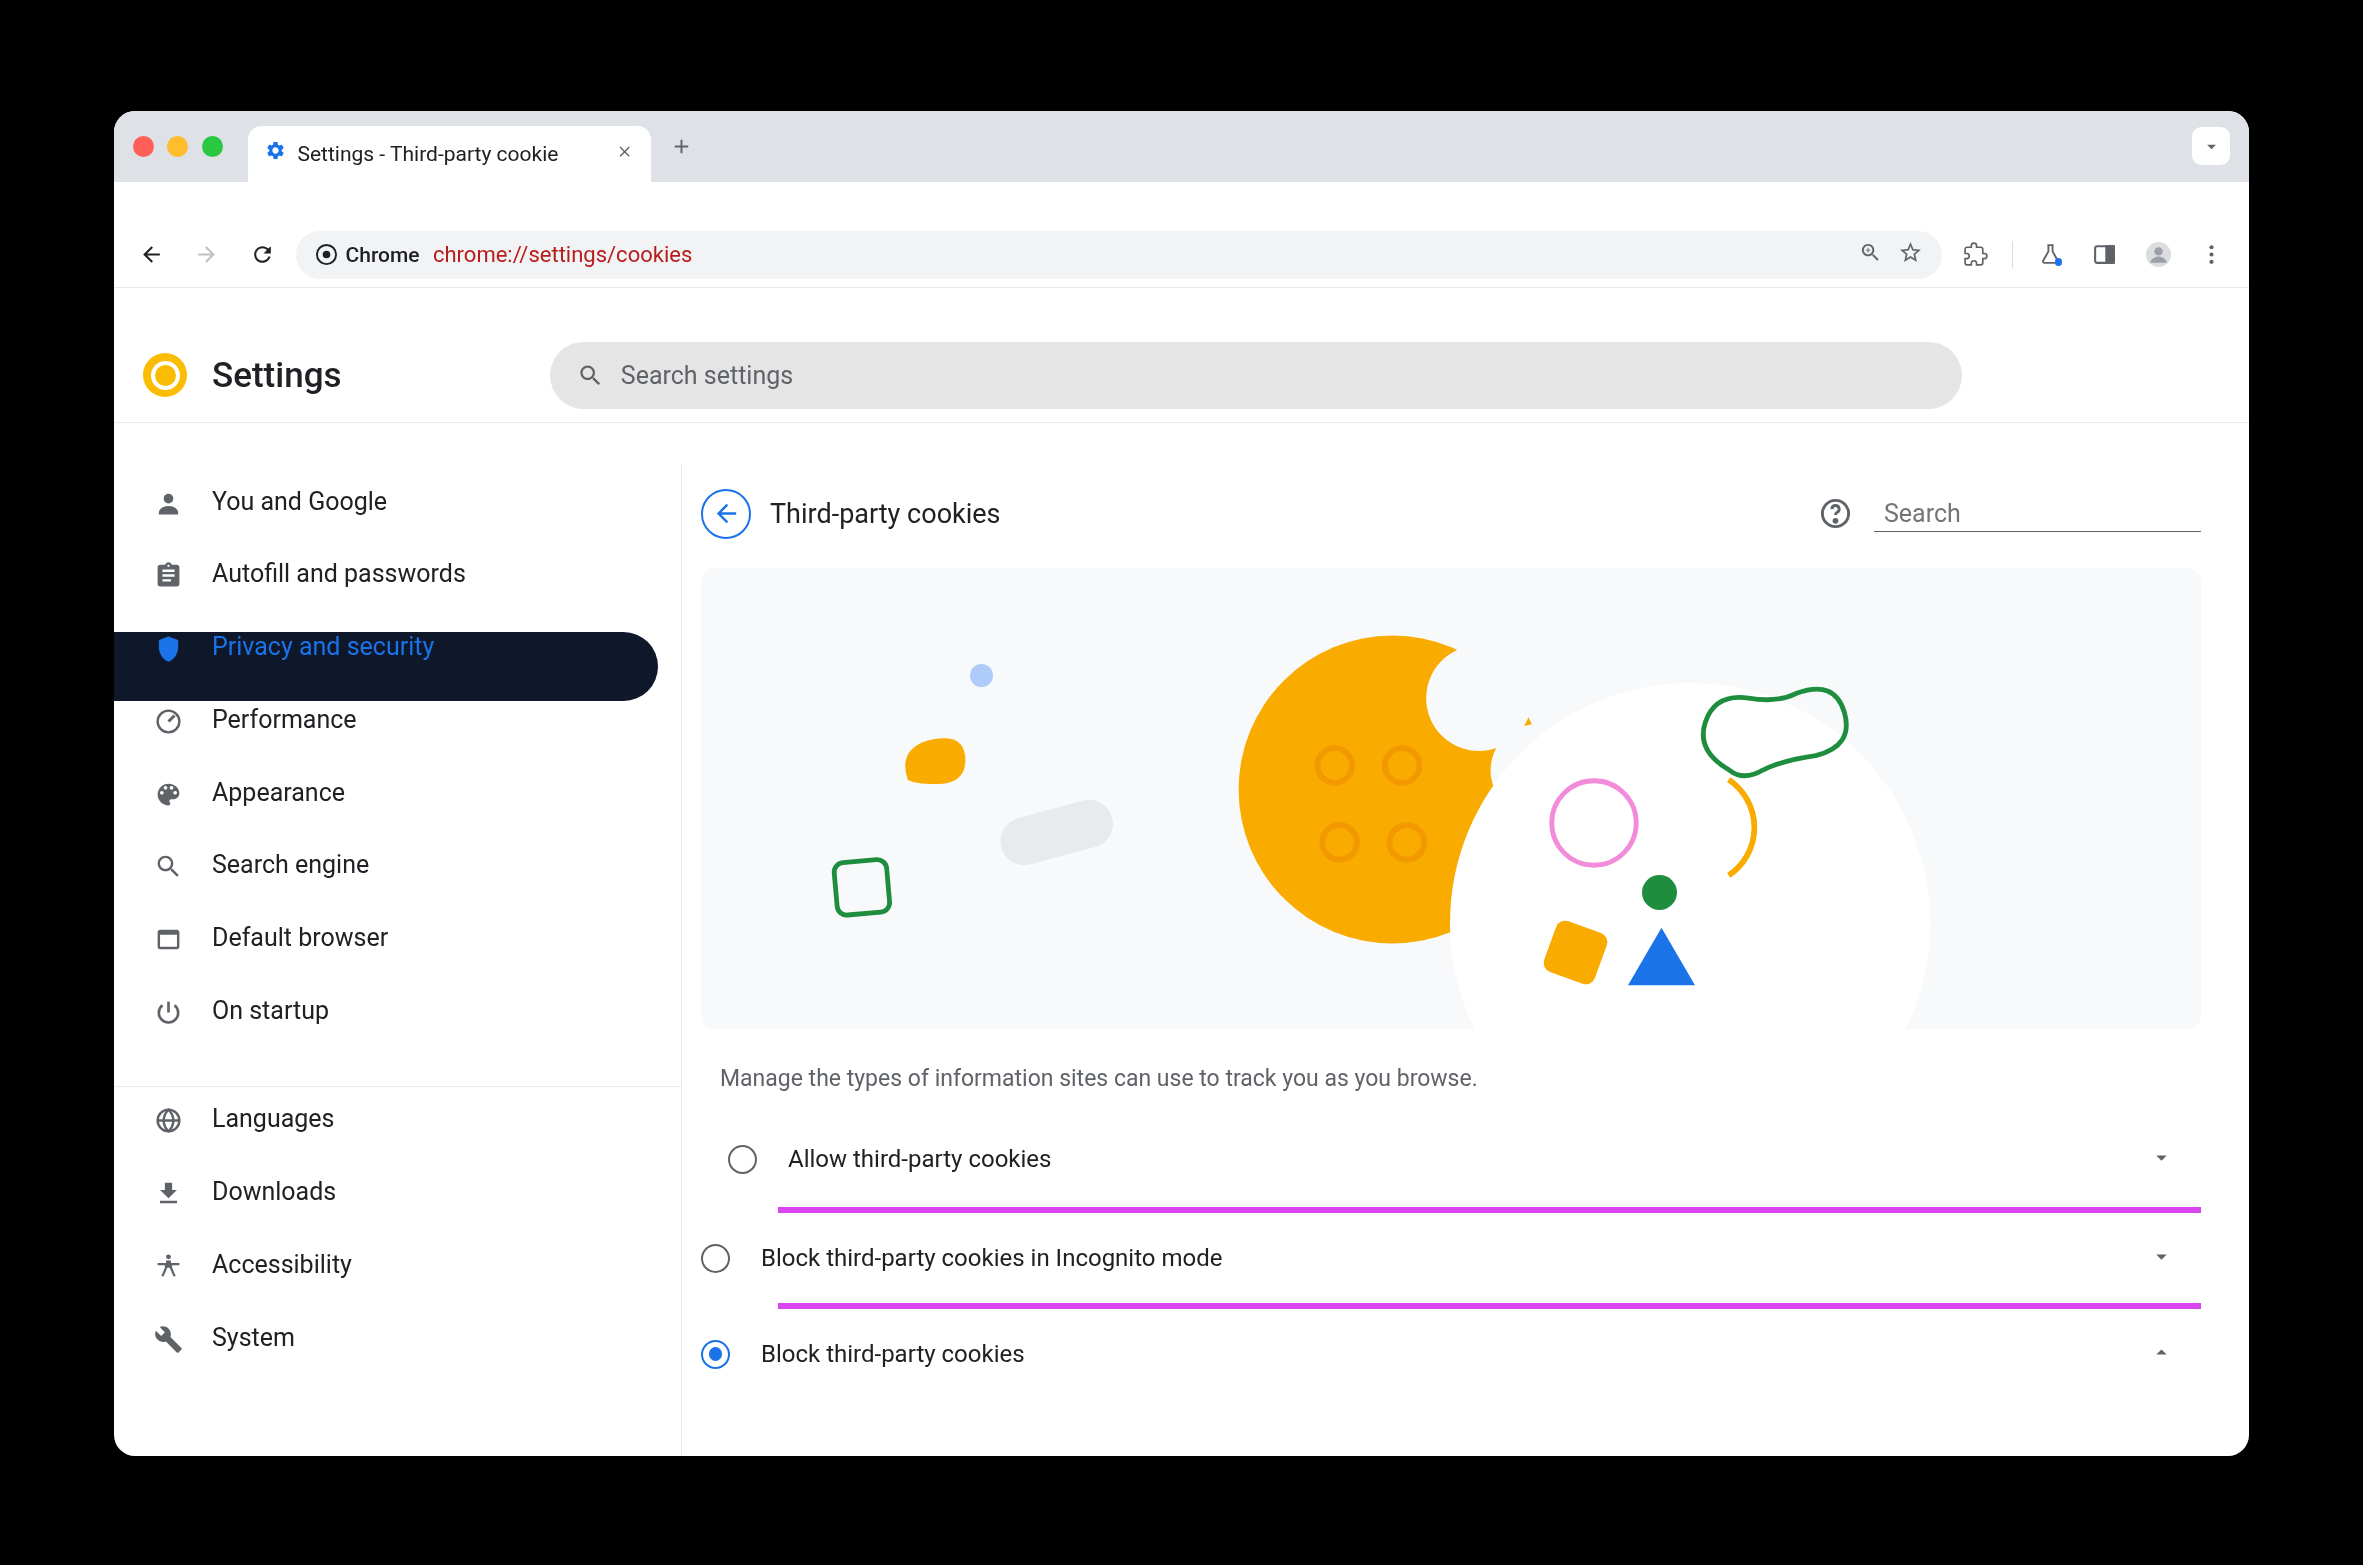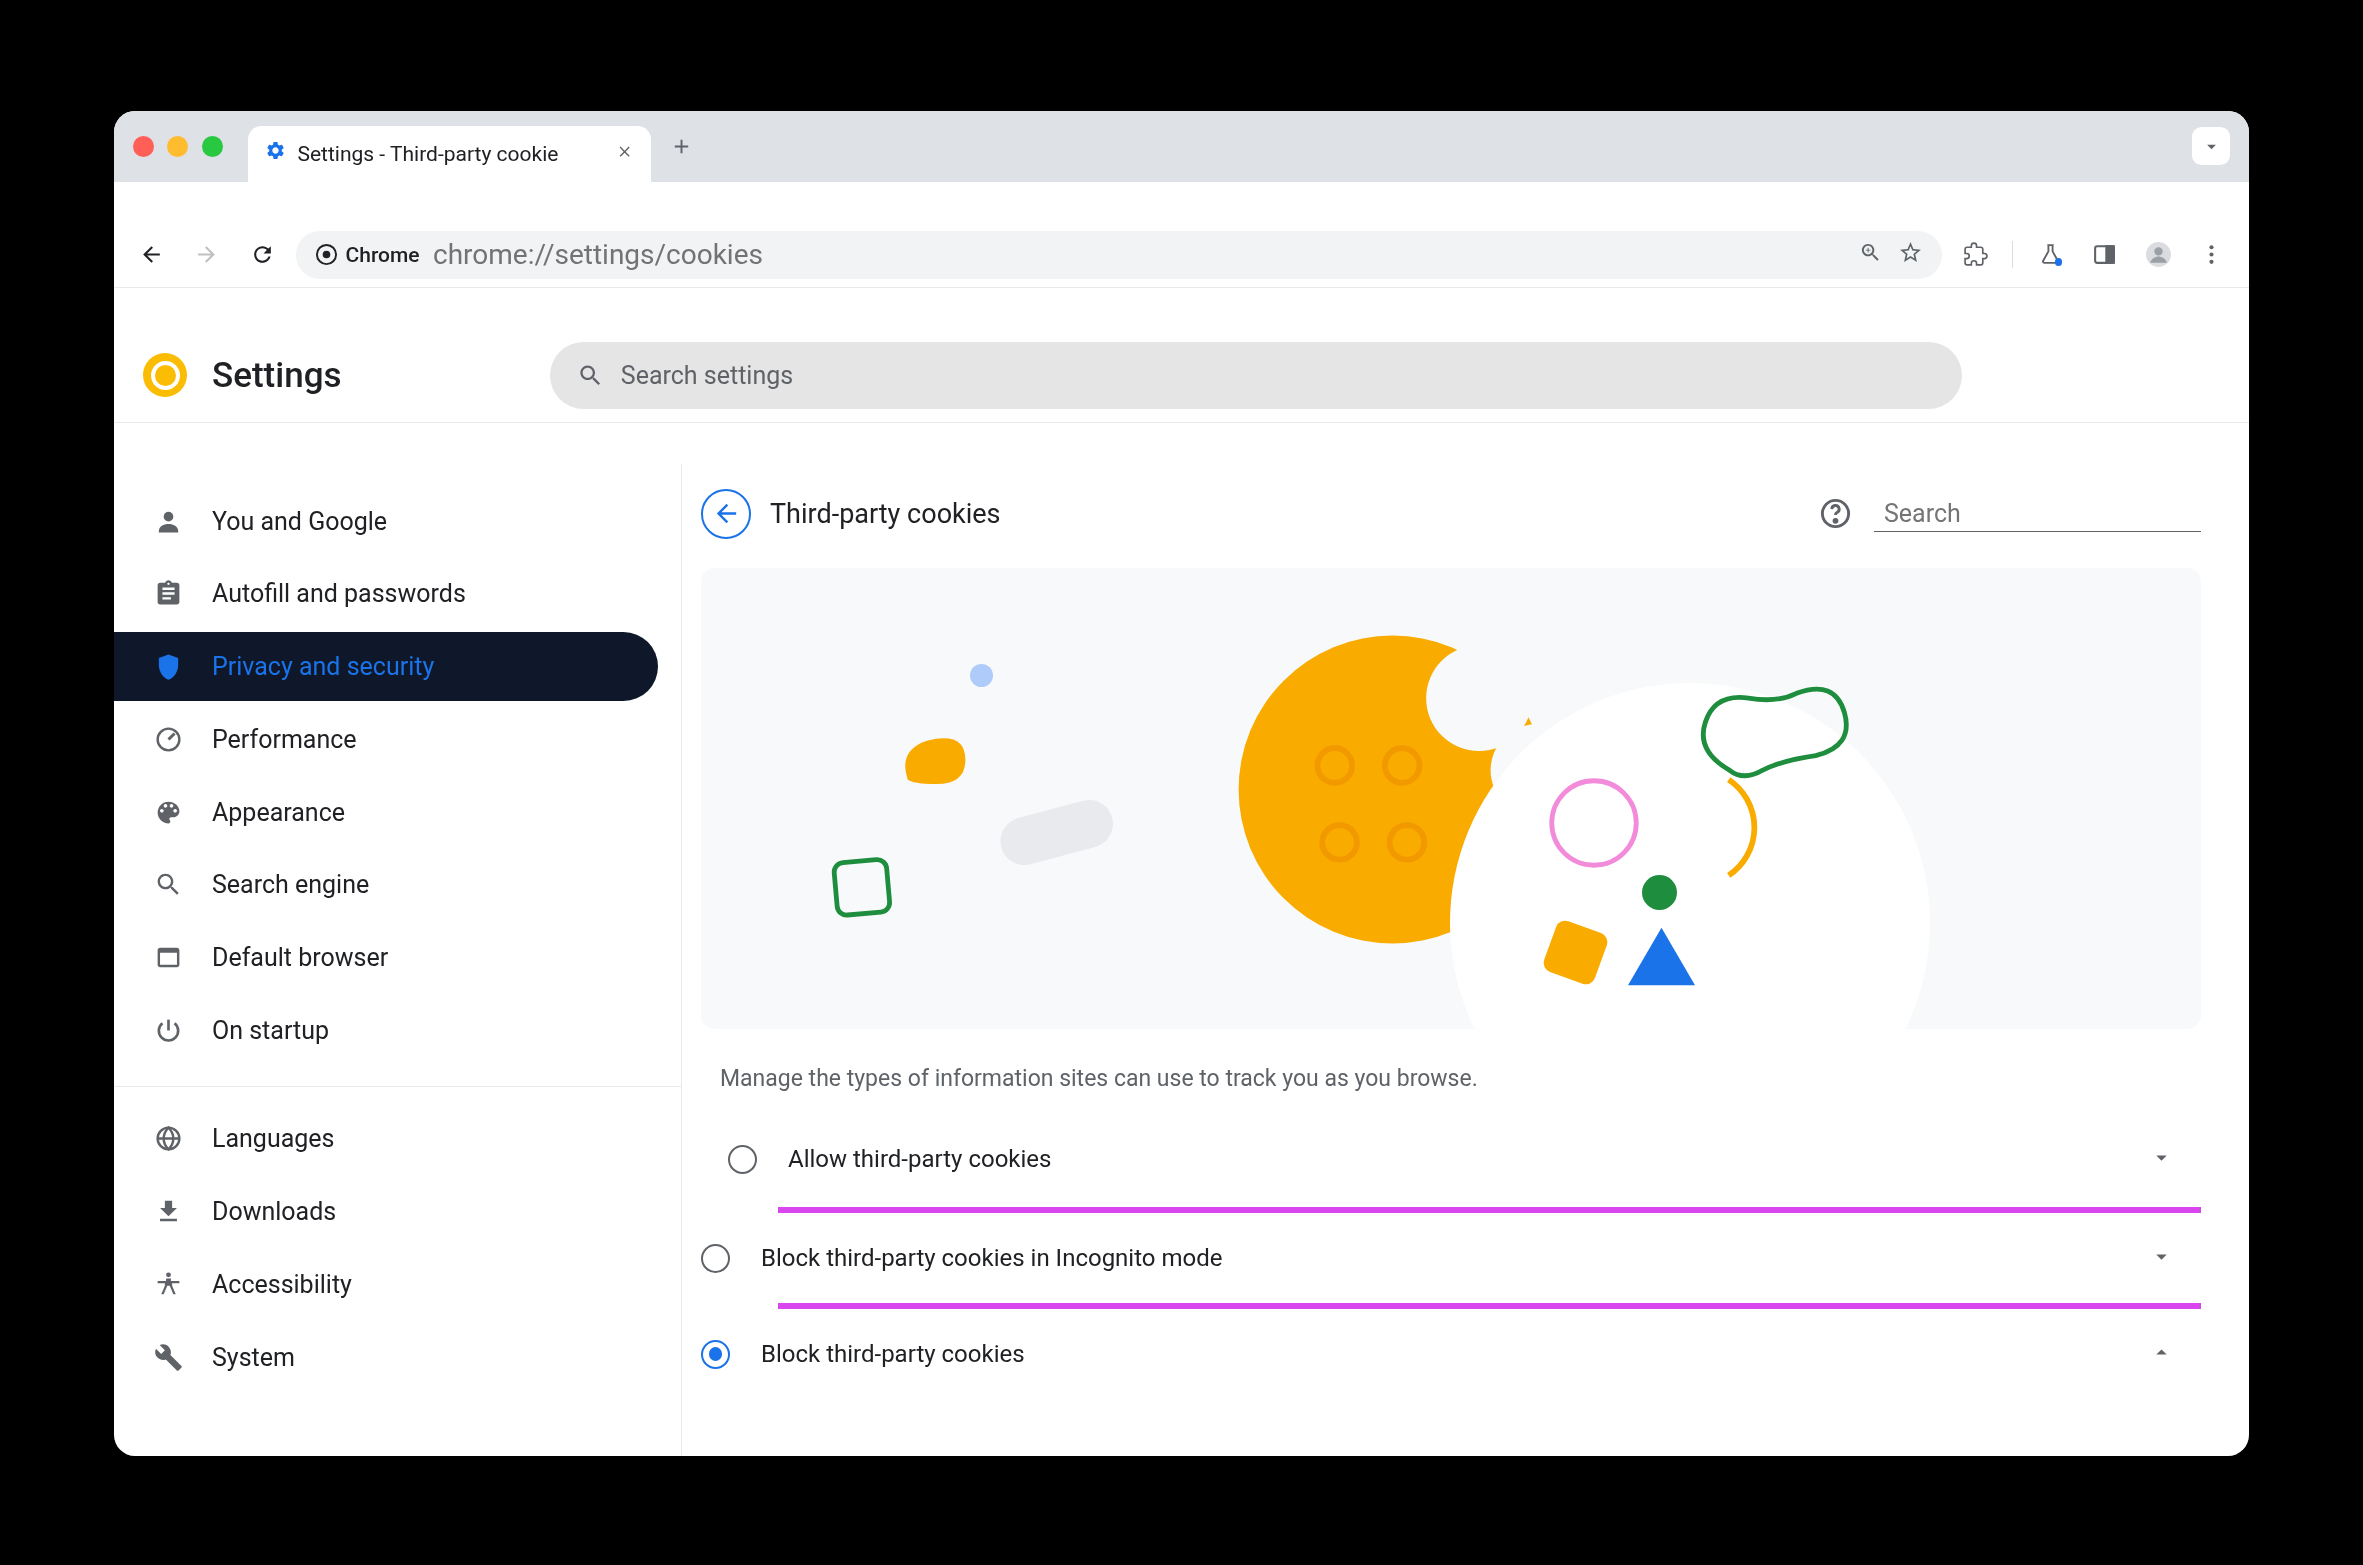--- a/index.html
+++ b/index.html
@@ -21,40 +21,40 @@
 .tabstrip-menu{width:38px;height:38px;background:#fff;border-radius:9.6px;display:flex;align-items:center;justify-content:center;color:#5f6368}
 
 
 .toolbar { height: 65px; background: #fff; display: flex; align-items: center; padding: 0 15.4px; gap: 11.5px; border-bottom: 1px solid #e8eaed; }
 .tbtn { width: 44px; height: 44px; display: flex; align-items: center; justify-content: center; color: #5f6368; border-radius: 50%; }
 .tbtn.disabled{opacity:.4}
 .tbtn svg{width:25px;height:25px}
 .omnibox { flex:1; height: 48px; background: #f1f3f4; border-radius: 24px; display: flex; align-items: center; padding: 0 19px; gap: 13.4px; }
 .omni-chip { display:flex; align-items:center; gap:7.7px; font-size:21px; color:#202124; font-weight:500;text-align:center; }
 .omni-chip .chrome-ico{width:23px;height:23px}
-.omni-url{font-size:28px;color:#737373}
+.omni-url{font-size:22px;color:#b91c1c}
 .omni-right{margin-left:auto;display:flex;gap:15.4px;align-items:center}
 .toolbar-right{display:flex;align-items:center;gap:9.6px}
 .divider{width:1px;height:27px;background:#dadce0;margin:0 5.8px}
 
 
 .settings-header { height: 94px; display:flex; align-items:center; padding: 8px 29px; gap: 25px; border-bottom: 1px solid #e8eaed; }
 .chrome-logo { width: 44px; height:44px; border-radius:50%; background:#fbbc04; display:flex;align-items:center;justify-content:center; }
 .chrome-logo::after{content:"";width:21px;height:21px;border:4.8px solid #fff;border-radius:50%}
 .settings-title{font-size:35px;font-weight:500;color:#202124}
 .search-pill{flex:0 0 1412px;margin-left:183px;height:67px;background:#e5e5e5;border-radius:48px;display:flex;align-items:center;padding:0 27px;gap:17.3px;color:#5f6368;font-size:25px}
 
 
 .body { flex:1; display:flex; overflow:hidden; }
 
 
 .sidebar { width: 567px; padding: 23px 0; overflow-y:auto; }
 .sidebar-group{padding-bottom:17.3px;margin-bottom:17.3px}
 .sidebar-group.bordered{border-bottom:1px solid #e8eaed}
-.nav-item { height: 69px; display:flex; align-items:center; gap: 27px; padding: 0 38px; margin: 0 23px 3.8px 0; border-radius: 0 38px 38px 0; cursor:pointer; font-size:25px; color:#202124; }
+.nav-item { height: 69px; display:flex; gap: 27px; padding: 0 38px; margin: 0 23px 3.8px 0; border-radius: 0 38px 38px 0; cursor:pointer; font-size:25px; color:#202124; }
 .nav-item.active{background:#0f172a;color:#1a73e8}
 .nav-item.active .nav-icon{color:#1a73e8}
 .nav-icon{width:33px;height:33px;color:#5f6368;display:flex;align-items:center;justify-content:center}
 .nav-icon svg{width:29px;height:29px}
 
 
 .main { flex:1; border-left:1px solid #e8eaed; overflow-y:auto; padding: 25px 48px 0 19px; }
 .main-header{display:flex;align-items:center;gap:19px;margin-bottom:29px}
 .back-btn{width:50px;height:50px;border:2.9px solid #1a73e8;border-radius:50%;display:flex;align-items:center;justify-content:center;color:#1a73e8}
 .back-btn svg{width:29px;height:29px}

